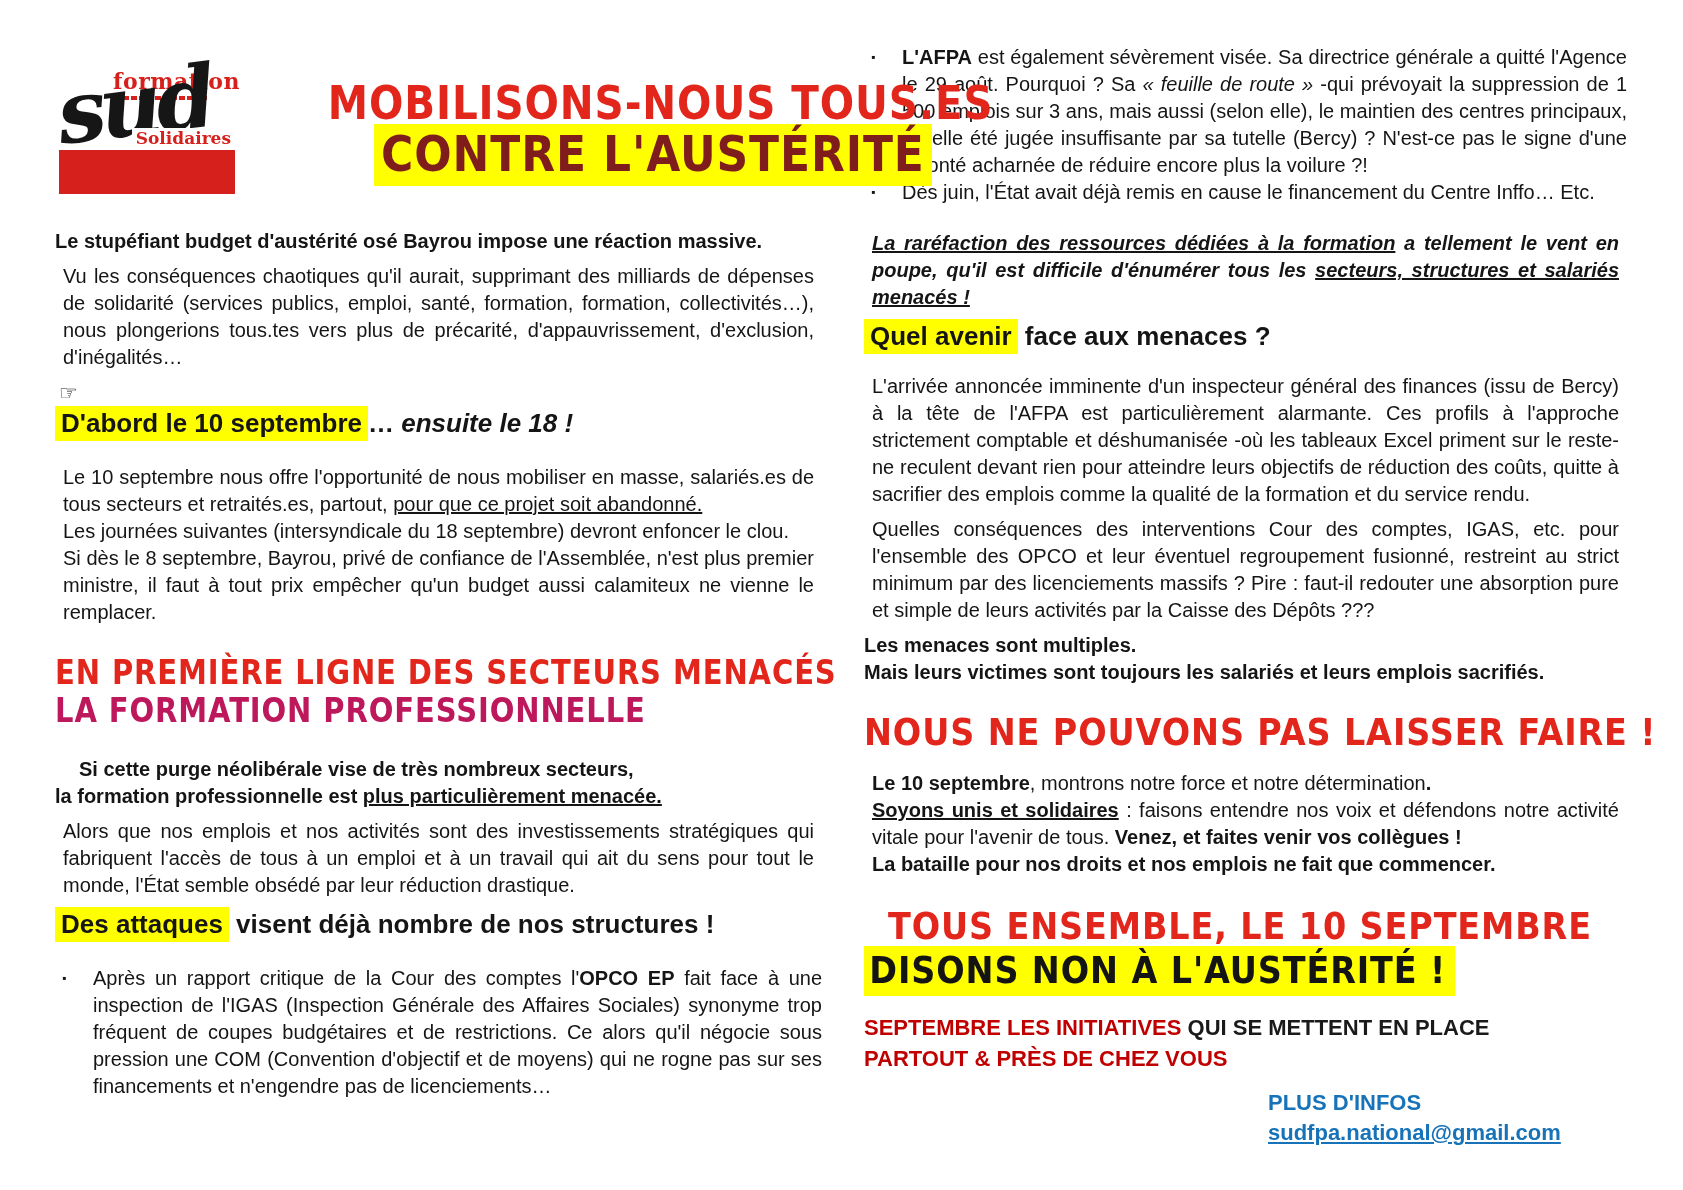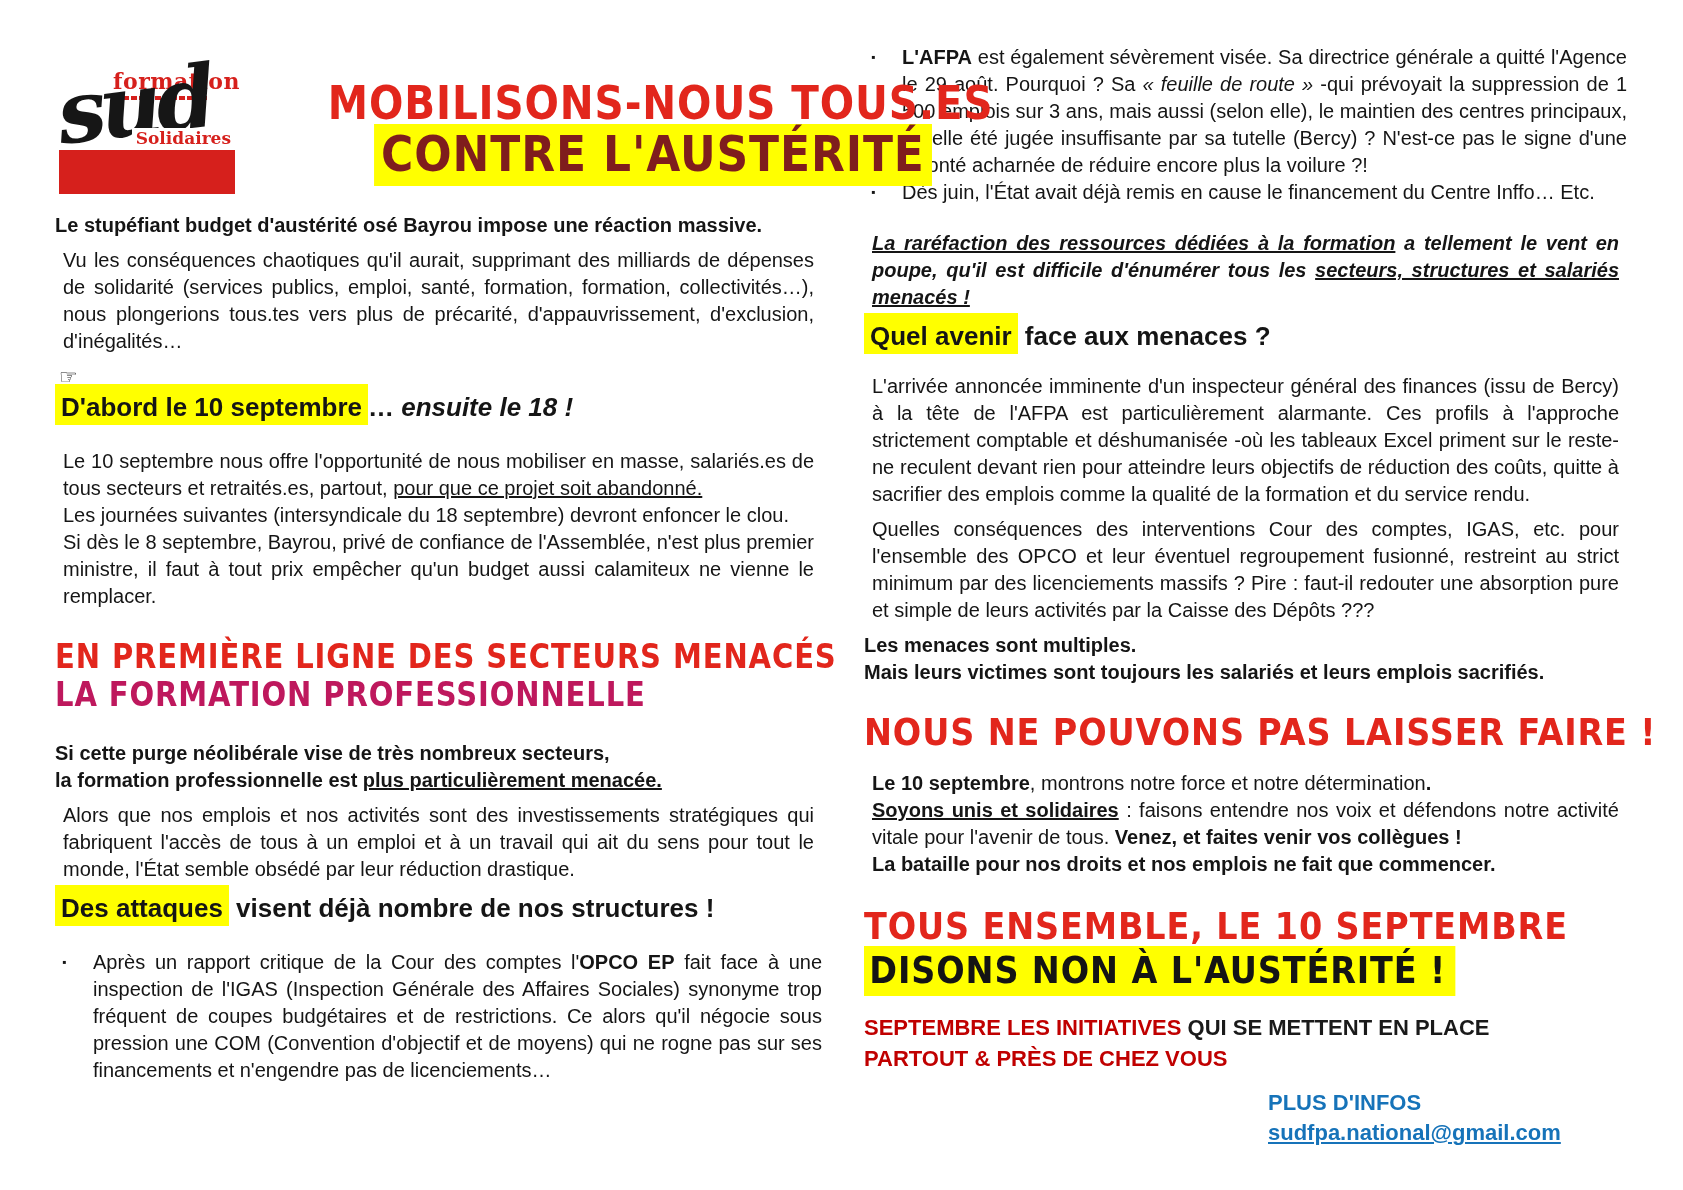--- a/index.html
+++ b/index.html
@@ -45,21 +45,21 @@
   .title1 { font-size:46px; line-height:50px; color:#e2261c; white-space:nowrap; }
   .title1 .stencil, .title2 .stencil { transform-origin:100% 50%; }
   .title2 { font-size:50px; line-height:52px; color:#7f1d1d; margin-top:0; white-space:nowrap; }
   .hl { background:#ffff00; }
   .title2 .hl { padding:1px 8px 3px 8px; }
 
   
   .body-p { font-size:20px; line-height:27px; text-align:justify; margin:8px; }
   .lead   { font-size:20px; line-height:27px; font-weight:bold; margin:0; }
   h2.sub  { font-size:26px; line-height:34px; margin:0; font-weight:bold; }
-  h2.sub .hl { padding:8px 6px 3px 6px; }
+  h2.sub .hl { padding:2px 6px 3px 6px; }
   .it { font-style:italic; }
   .b  { font-weight:bold; }
   .u  { text-decoration:underline; }
 
   .pointer-row { display:flex; margin-top:1px; }
   .pointer-ico { flex:none; width:58px; padding-left:4px; font-size:21px; line-height:27px; }
   .pointer-txt { flex:1; font-weight:bold; font-size:20px; line-height:27px; text-align:justify; }
 
   .bullet { display:flex; }
   .bullet-mark { flex:none; width:38px; padding-left:7px; font-size:12px; line-height:27px; }
@@ -74,22 +74,22 @@
   .h-big.black { color:#141414; }
   .h-big .hl { padding:2px 10px 4px 6px; }
 
   .redline { color:#c00000; font-weight:bold; font-size:22px; line-height:31px; margin:0; }
   .redline .blackpart { color:#1a1a1a; }
 
   .infos { margin-left:404px; margin-top:14px; color:#1673b9; font-weight:bold; font-size:22px; line-height:30px; }
   .infos a { color:#1673b9; text-decoration:underline; }
 
   
-  .mt-intro { margin-top:14px; } .mt16{margin-top:16px;} .mt20{margin-top:20px;}
-  .mt24{margin-top:24px;} .mt26{margin-top:26px;} .mt28{margin-top:28px;} .mt44{margin-top:44px;}
+  .mt-intro { margin-top:30px; } .mt16{margin-top:16px;} .mt20{margin-top:20px;}
+  .mt24{margin-top:24px;} .mt26{margin-top:26px;margin-left:24px;} .mt28{margin-top:28px;} .mt44{margin-top:44px;}
 </style>
 </head>
 <body>
 
 <div class="page">
 
   <div class="col-left">
 
     <div class="masthead">
       <div class="logo">

